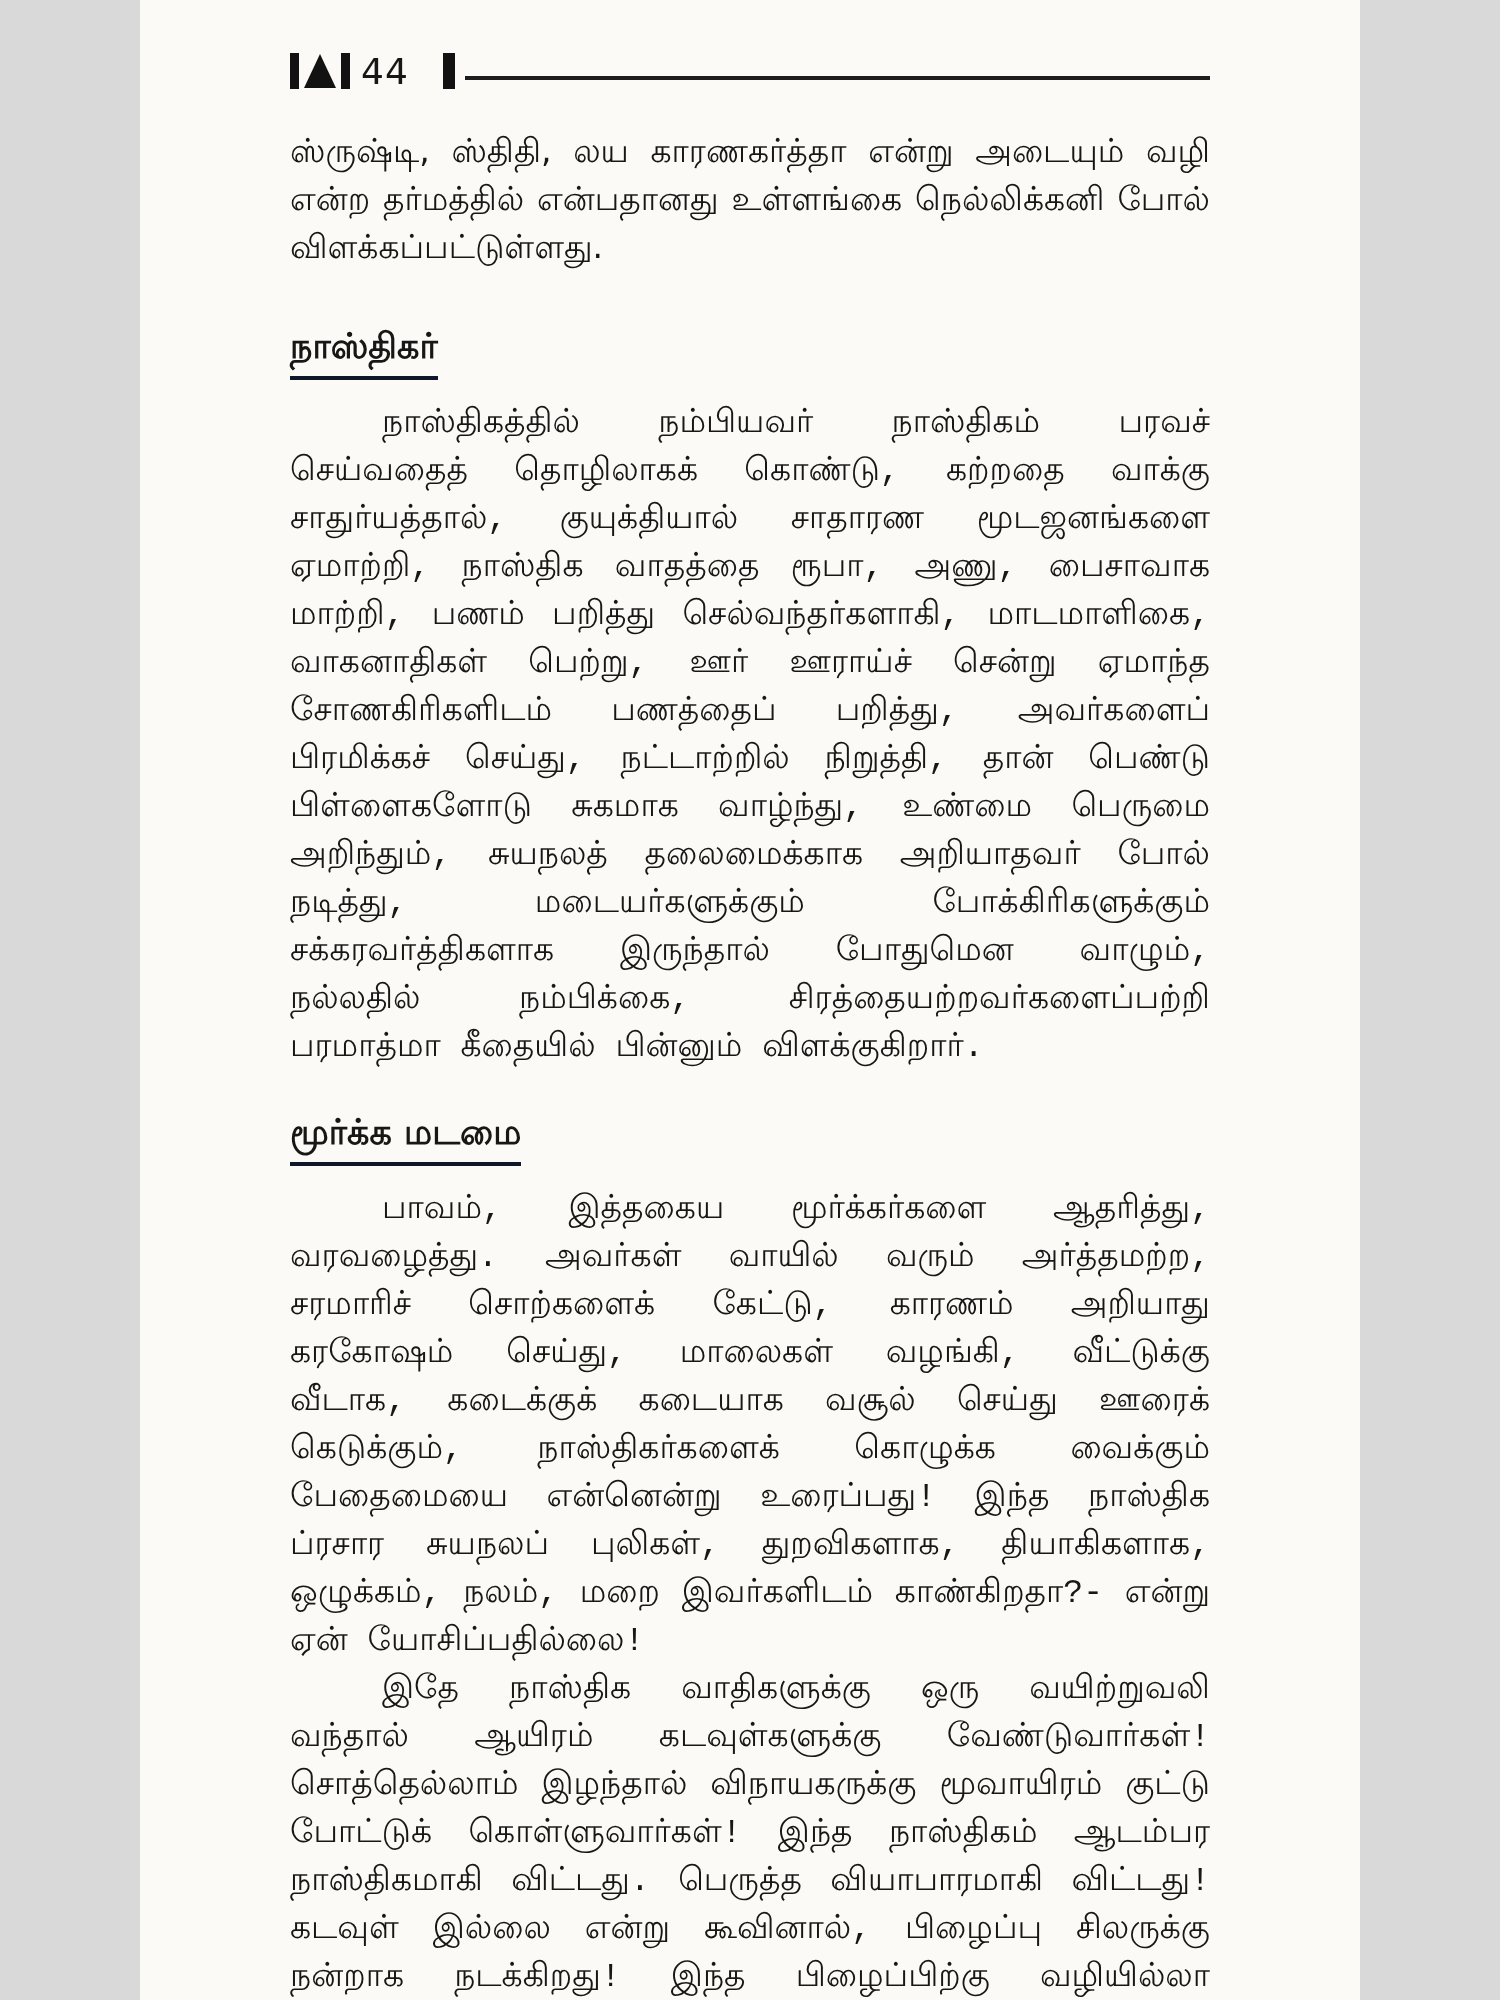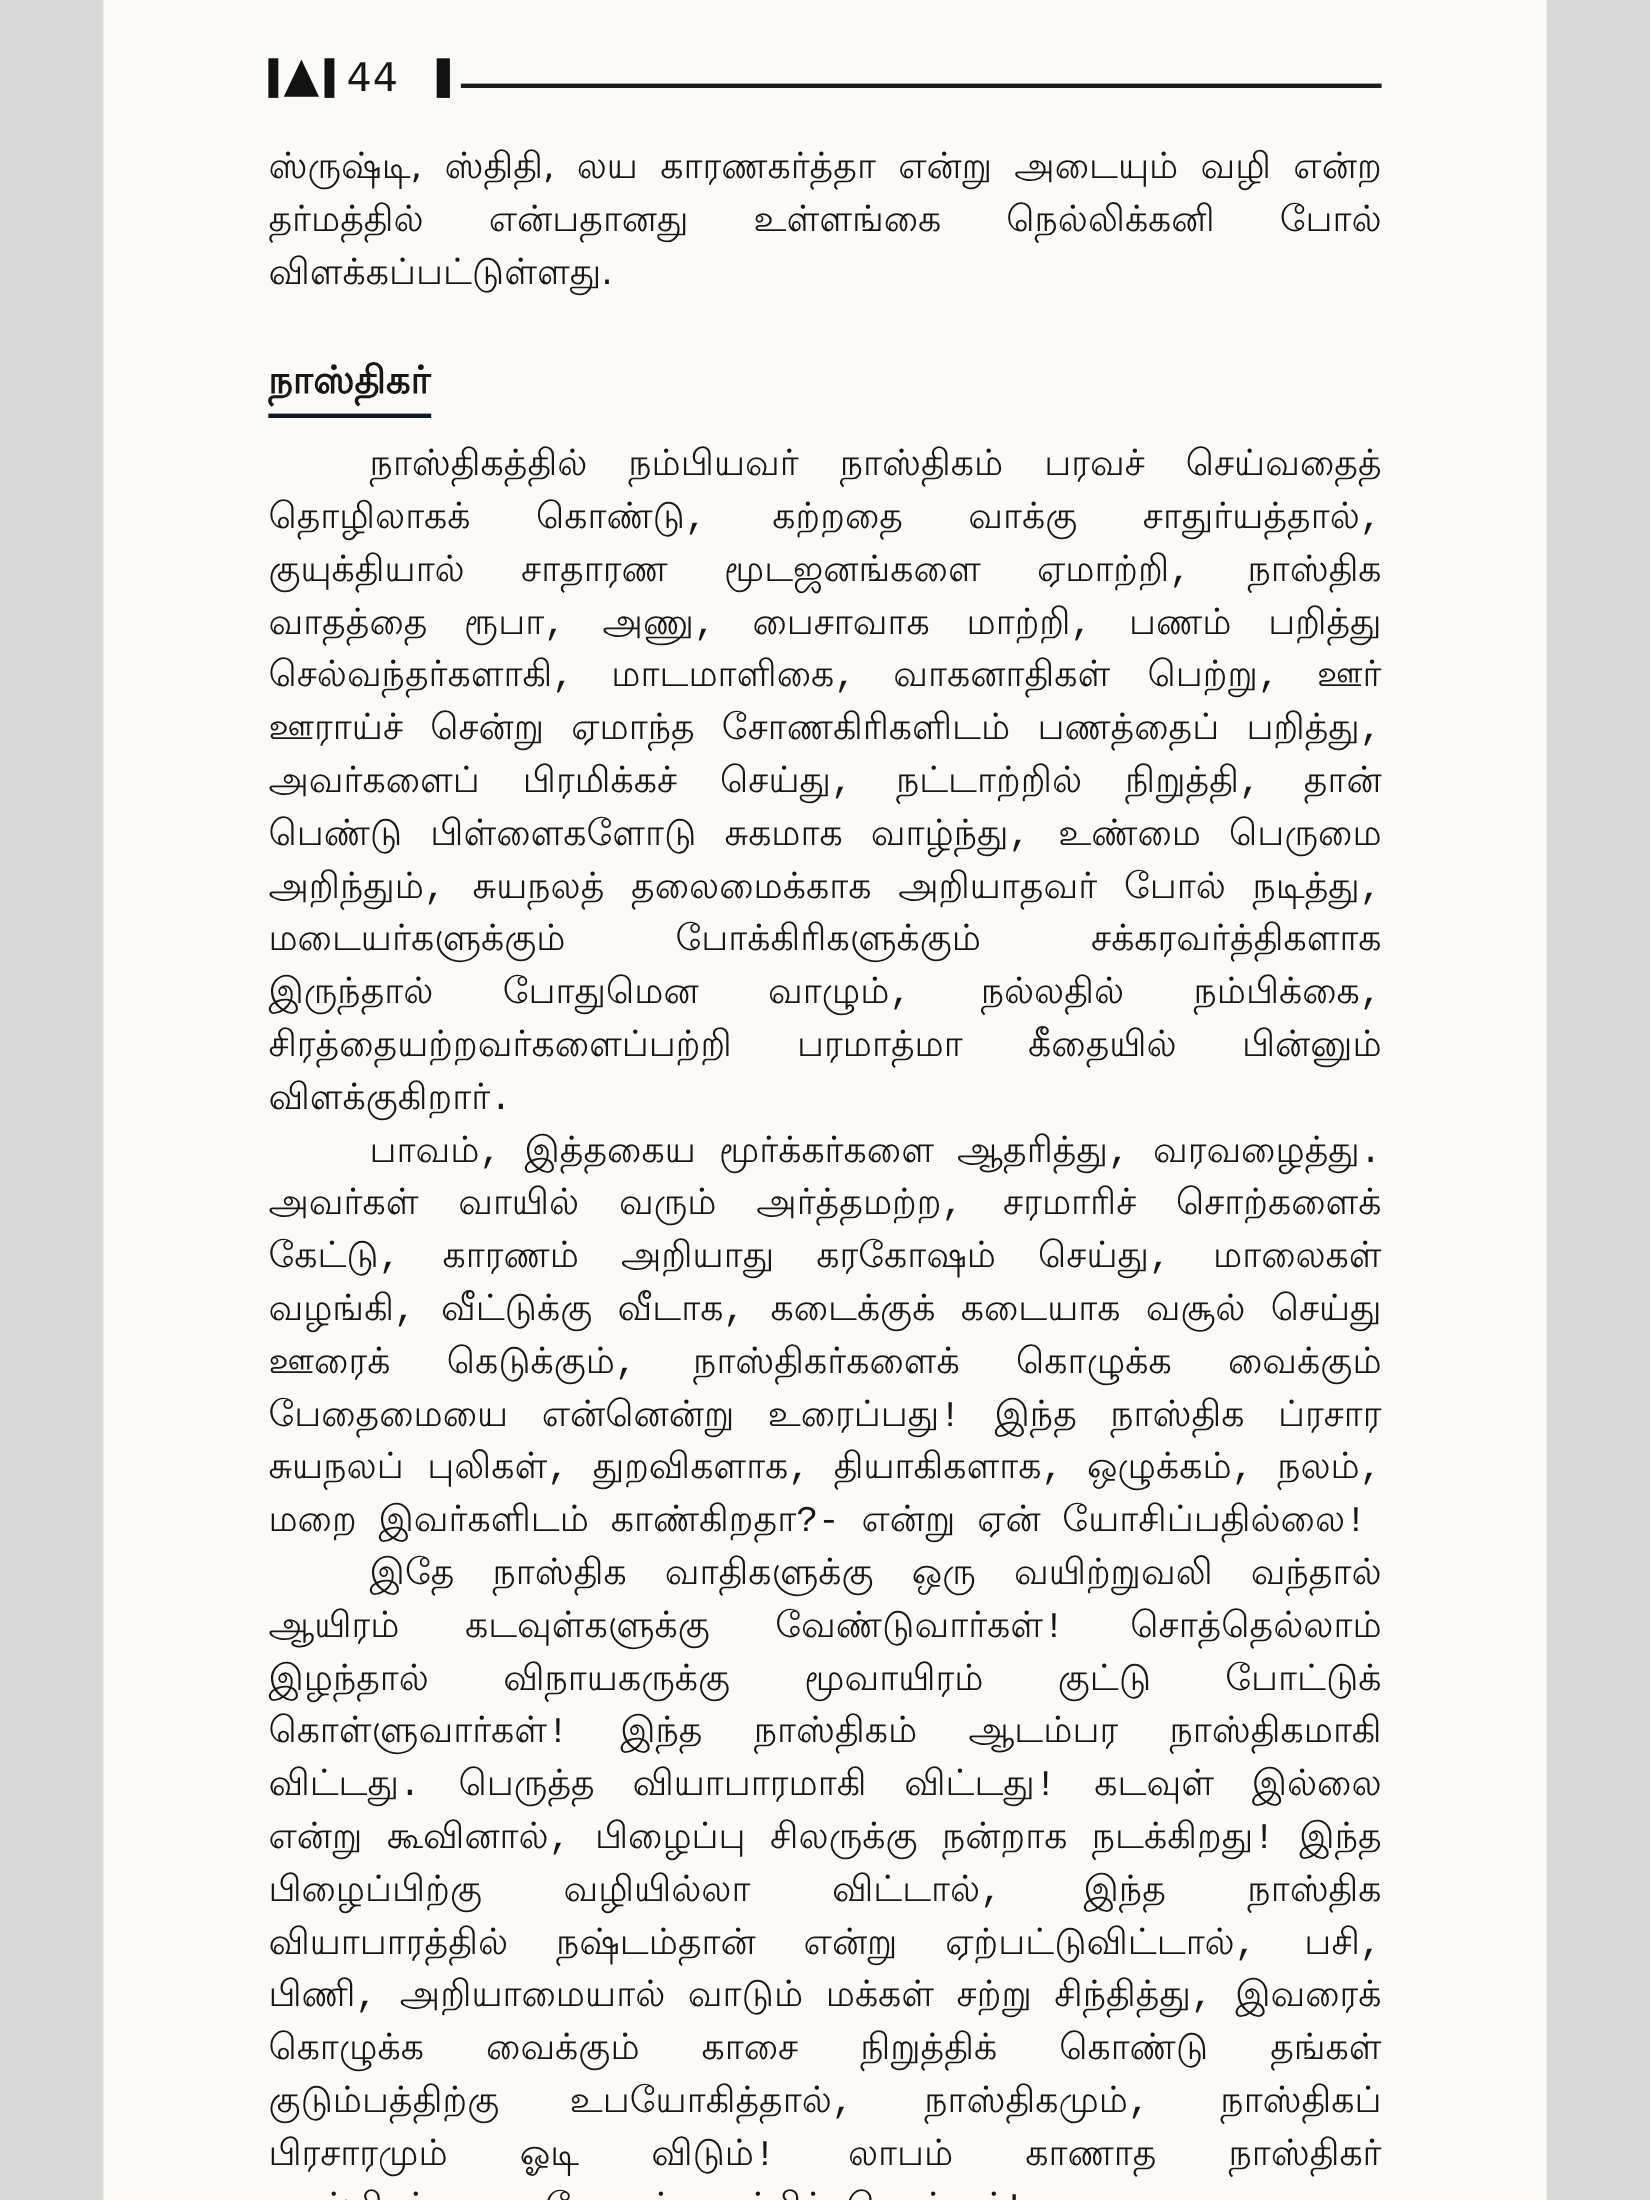--- a/index.html
+++ b/index.html
@@ -2,21 +2,21 @@
 <html><head>
 <meta charset="utf-8">
 <style>
   html, body {
     margin: 0;
     padding: 0;
     background: #d9d9d9;
   }
   .page {
     position: relative;
-    width: 1312px;
+    width: 1220px;
     height: 2000px;
     margin: 0 auto;
     background: #fbfaf7;
     color: #181716;
     font-family: "DejaVu Sans", sans-serif;
     box-sizing: border-box;
     padding: 45px 150px 12px 150px;
     overflow: hidden;
   }
   
@@ -120,20 +120,21 @@
   </header>
 
   <p class="intro-para">ஸ்ருஷ்டி, ஸ்திதி, லய காரணகர்த்தா என்று அடையும் வழி என்ற தர்மத்தில் என்பதானது உள்ளங்கை நெல்லிக்கனி போல் விளக்கப்பட்டுள்ளது.</p>
 
   <section>
     <h2 class="section-heading">நாஸ்திகர்</h2>
     <p class="section-para">நாஸ்திகத்தில் நம்பியவர் நாஸ்திகம் பரவச் செய்வதைத் தொழிலாகக் கொண்டு, கற்றதை வாக்கு சாதுர்யத்தால், குயுக்தியால் சாதாரண மூடஜனங்களை ஏமாற்றி, நாஸ்திக வாதத்தை ரூபா, அணு, பைசாவாக மாற்றி, பணம் பறித்து செல்வந்தர்களாகி, மாடமாளிகை, வாகனாதிகள் பெற்று, ஊர் ஊராய்ச் சென்று ஏமாந்த சோணகிரிகளிடம் பணத்தைப் பறித்து, அவர்களைப் பிரமிக்கச் செய்து, நட்டாற்றில் நிறுத்தி, தான் பெண்டு பிள்ளைகளோடு சுகமாக வாழ்ந்து, உண்மை பெருமை அறிந்தும், சுயநலத் தலைமைக்காக அறியாதவர் போல் நடித்து, மடையர்களுக்கும் போக்கிரிகளுக்கும் சக்கரவர்த்திகளாக இருந்தால் போதுமென வாழும், நல்லதில் நம்பிக்கை, சிரத்தையற்றவர்களைப்பற்றி பரமாத்மா கீதையில் பின்னும் விளக்குகிறார்.</p>
   </section>
 
   <section>
+    <h2 class="section-heading">மூர்க்க மடமை</h2>
     <p class="section-para">பாவம், இத்தகைய மூர்க்கர்களை ஆதரித்து, வரவழைத்து. அவர்கள் வாயில் வரும் அர்த்தமற்ற, சரமாரிச் சொற்களைக் கேட்டு, காரணம் அறியாது கரகோஷம் செய்து, மாலைகள் வழங்கி, வீட்டுக்கு வீடாக, கடைக்குக் கடையாக வசூல் செய்து ஊரைக் கெடுக்கும், நாஸ்திகர்களைக் கொழுக்க வைக்கும் பேதைமையை என்னென்று உரைப்பது! இந்த நாஸ்திக ப்ரசார சுயநலப் புலிகள், துறவிகளாக, தியாகிகளாக, ஒழுக்கம், நலம், மறை இவர்களிடம் காண்கிறதா?- என்று ஏன் யோசிப்பதில்லை!</p>
   </section>
 
   <section>
     <p class="section-para">இதே நாஸ்திக வாதிகளுக்கு ஒரு வயிற்றுவலி வந்தால் ஆயிரம் கடவுள்களுக்கு வேண்டுவார்கள்! சொத்தெல்லாம் இழந்தால் விநாயகருக்கு மூவாயிரம் குட்டு போட்டுக் கொள்ளுவார்கள்! இந்த நாஸ்திகம் ஆடம்பர நாஸ்திகமாகி விட்டது. பெருத்த வியாபாரமாகி விட்டது! கடவுள் இல்லை என்று கூவினால், பிழைப்பு சிலருக்கு நன்றாக நடக்கிறது! இந்த பிழைப்பிற்கு வழியில்லா விட்டால், இந்த நாஸ்திக வியாபாரத்தில் நஷ்டம்தான் என்று ஏற்பட்டுவிட்டால், பசி, பிணி, அறியாமையால் வாடும் மக்கள் சற்று சிந்தித்து, இவரைக் கொழுக்க வைக்கும் காசை நிறுத்திக் கொண்டு தங்கள் குடும்பத்திற்கு உபயோகித்தால், நாஸ்திகமும், நாஸ்திகப் பிரசாரமும் ஓடி விடும்! லாபம் காணாத நாஸ்திகர் ஆஸ்திகர்களாக வேஷம் மாற்றிக் கொள்வர்!</p>
   </section>
 
   <div class="verse-block">
     <div class="verse-row1">अवजानन्ति मां मूढा मानुषीं तनुमाश्रितम्।</div>
     <div class="verse-row2">

